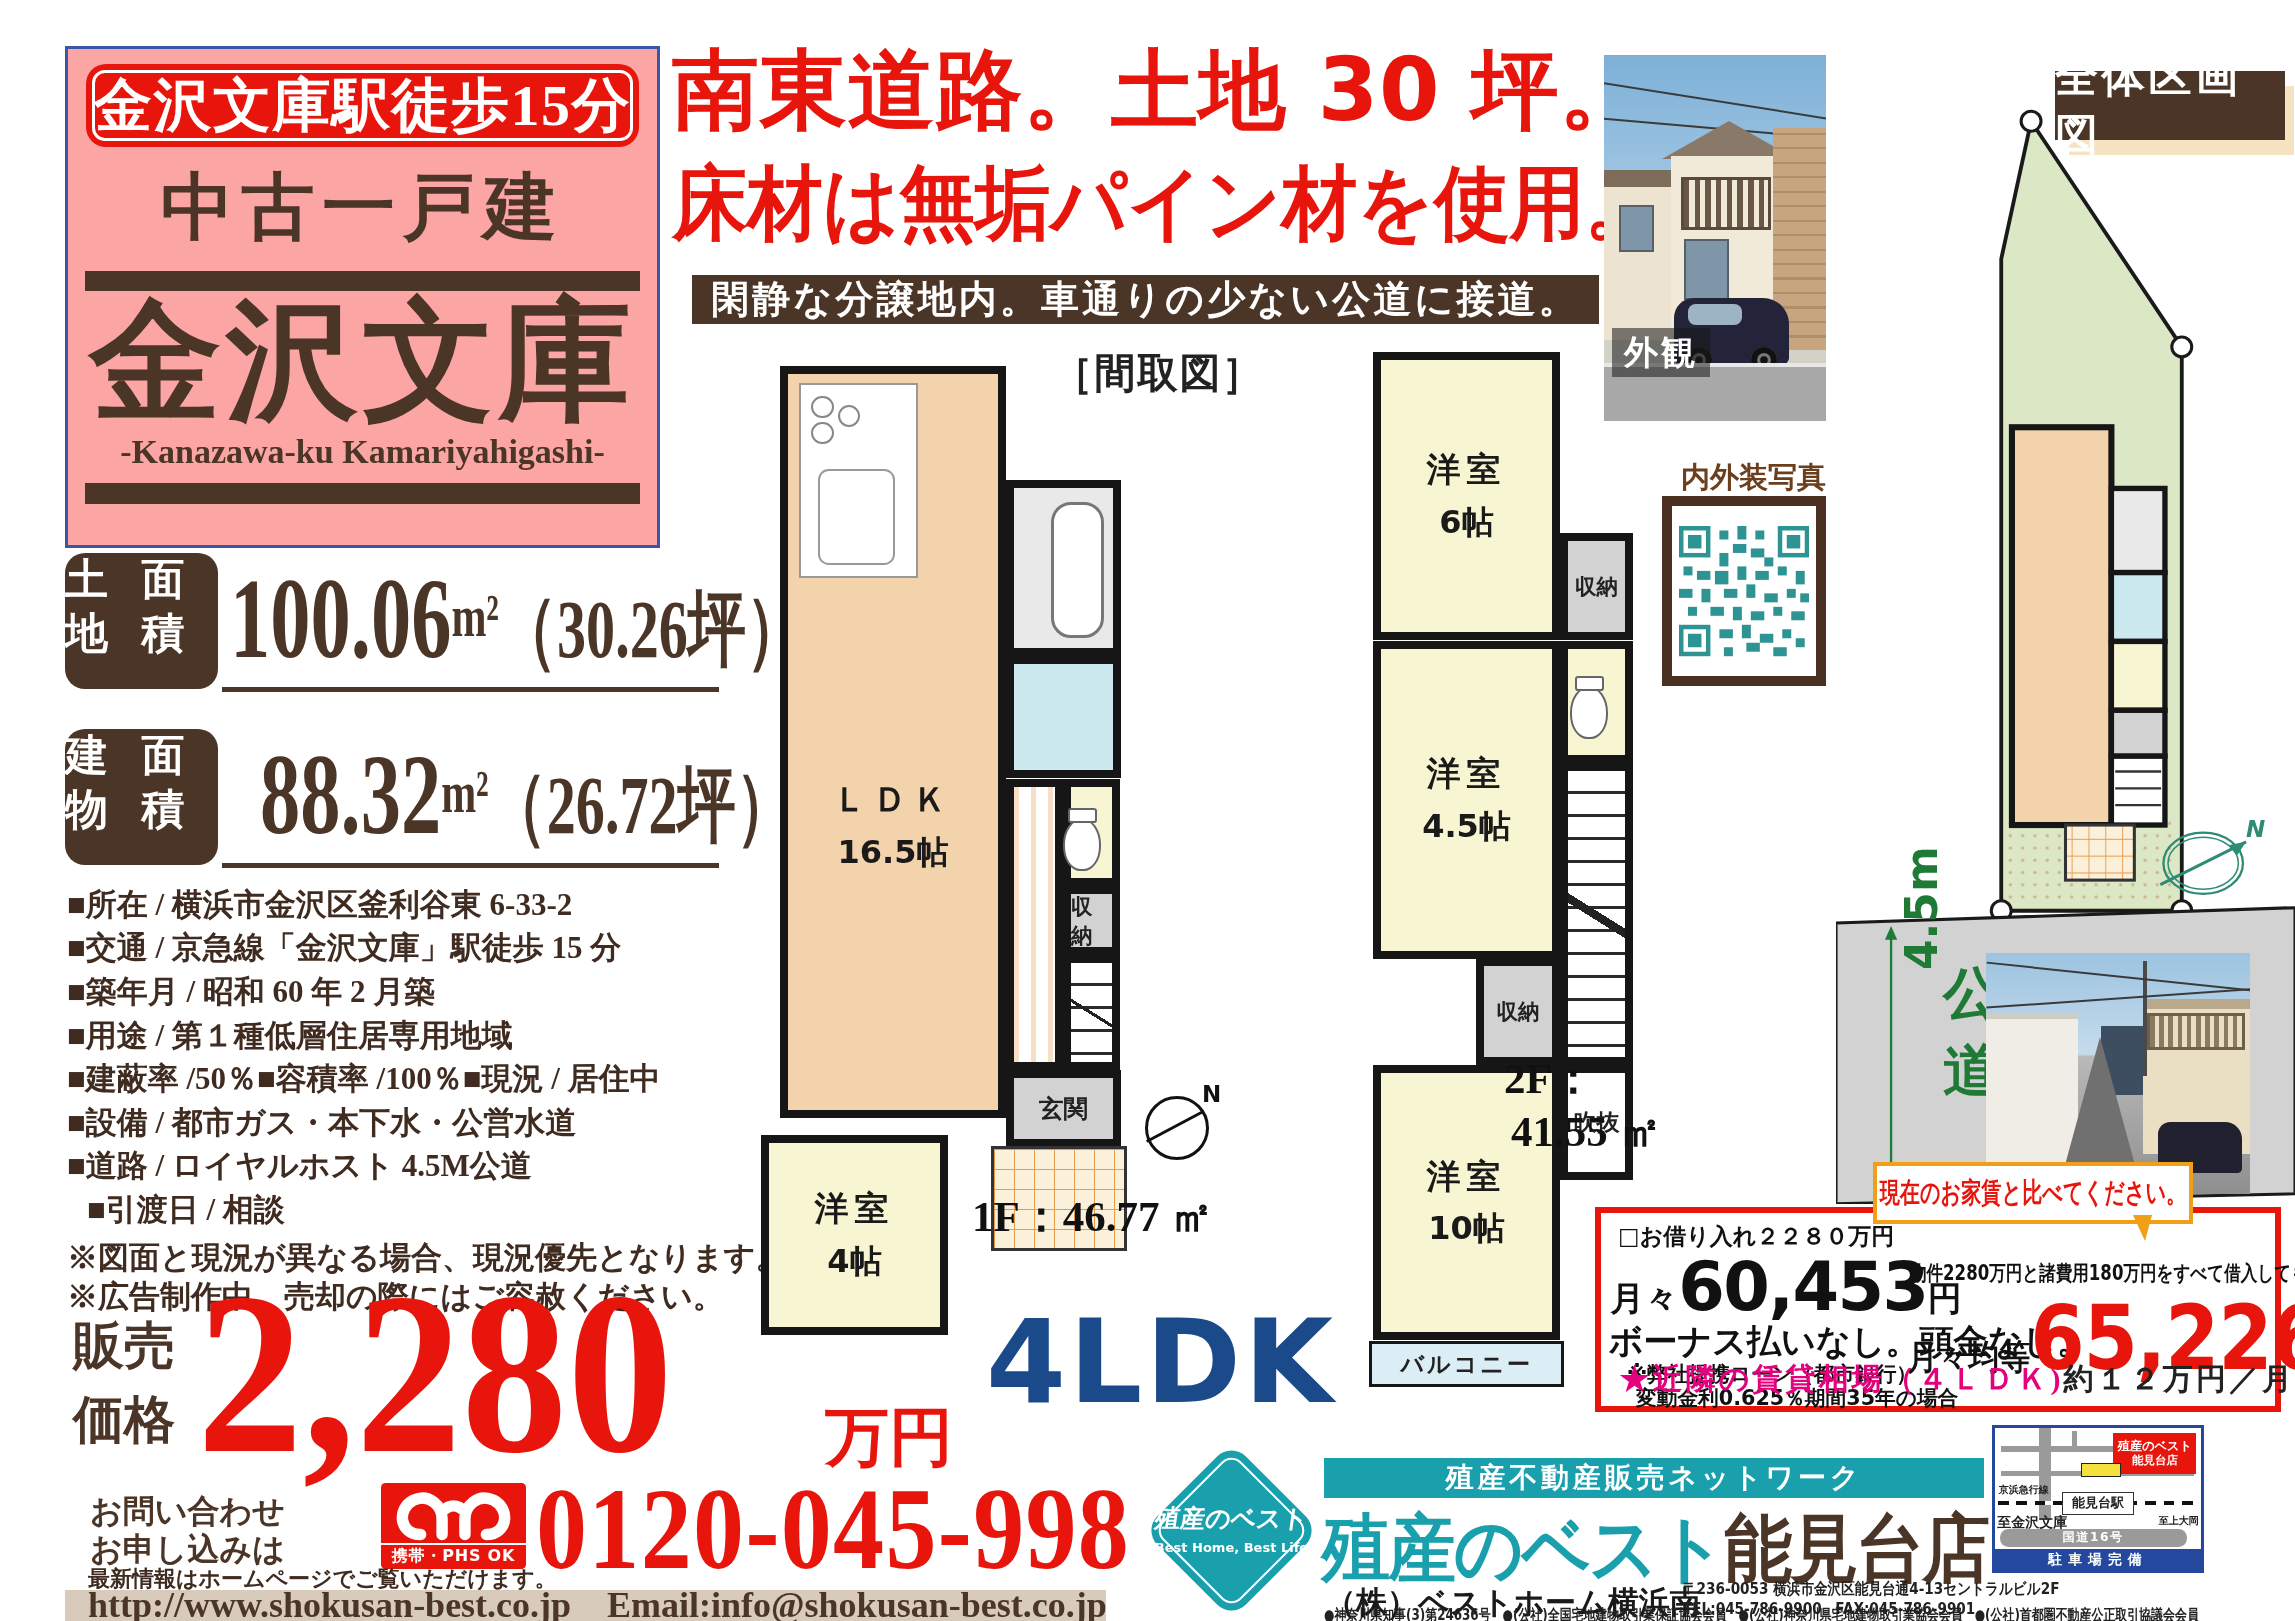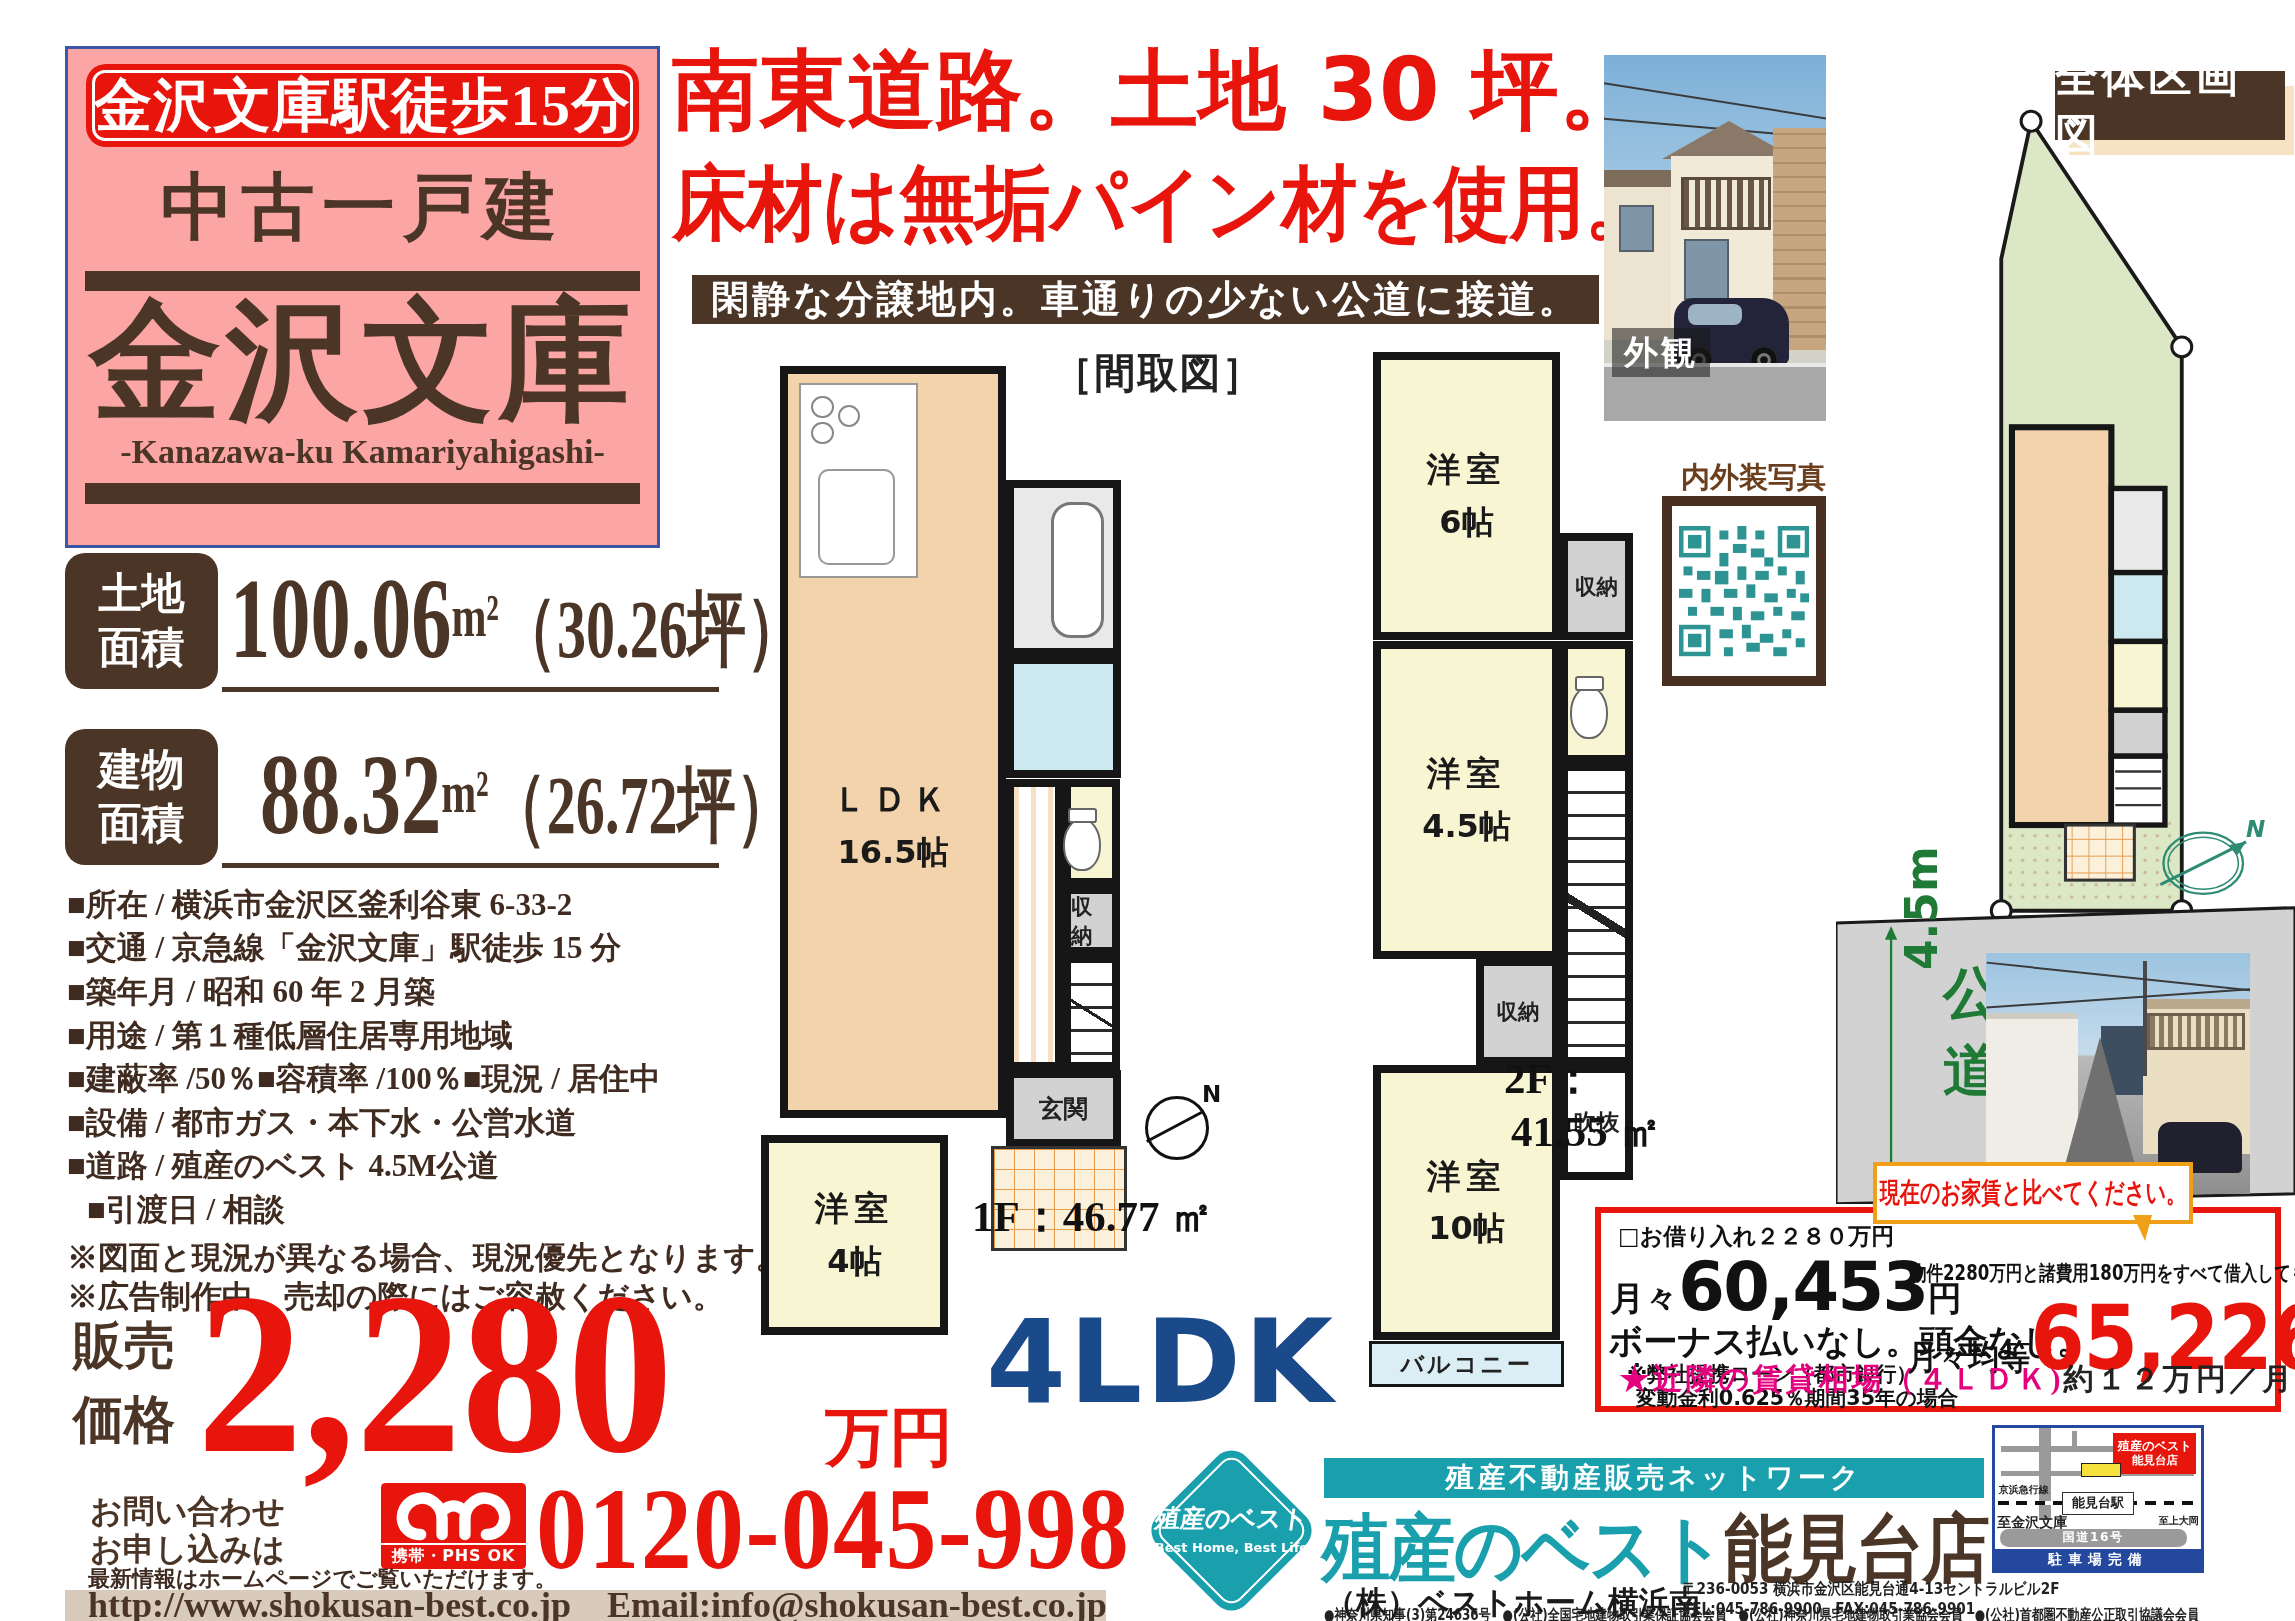--- a/index.html
+++ b/index.html
@@ -56,21 +56,21 @@
   .st-wall{position:absolute;left:0;top:60px;width:92px;height:184px;background:#efede6;border-top:6.1px solid #cfcdc2;}
   .st-house1{position:absolute;left:115px;top:73px;width:54px;height:69px;background:#3d4e60;}
   .st-house2{position:absolute;right:0;top:46px;width:107px;height:145px;background:#eadfc2;border-top:10.7px solid #b9a88a;}
   .st-balc2{position:absolute;right:4.6px;top:60px;width:92px;height:31px;background:repeating-linear-gradient(90deg,#8a7a62 0 4.6px,rgba(0,0,0,0) 4.6px 9.2px);border:3.1px solid #6e5f4c;}
   .st-road{position:absolute;left:70px;top:84px;width:0;height:0;border-left:44px solid transparent;border-right:44px solid transparent;border-bottom:161px solid #707070;}
   .st-car{position:absolute;right:7.7px;bottom:21.4px;width:84px;height:51px;background:#20202e;border-radius:12.2px 17px 4.6px 4.6px;}
   .st-pole{position:absolute;left:157px;top:7.7px;width:3.8px;height:115px;background:#4a4a4a;}
 
   
   .spec-tag{width:153px;height:136px;background:#4b3526;border-radius:20px;color:#fff;
-            display:flex;flex-direction:column;align-items:center;justify-content:center;font-size:43px;font-weight:bold;line-height:1.25;}
+            display:flex;align-items:flex-start;justify-content:center;font-size:43px;font-weight:bold;line-height:1.25;}
   .spec-val{white-space:nowrap;color:#4b3526;font-weight:bold;transform:scaleX(.7);transform-origin:0 50%;}
   .spec-num{font-size:115px;}
   .spec-unit{font-size:60px;vertical-align:21.4px;}
   .spec-tsubo{font-size:83px;}
   .spec-rule{height:4.6px;background:#4b3526;}
   .detail-line{left:67px;font-size:31px;font-weight:600;color:#3f2b20;white-space:nowrap;}
   .note-line{left:67px;font-size:31px;font-weight:600;color:#3f2b20;white-space:nowrap;}
 
   
   .price-label{left:73px;top:1310px;font-size:51px;font-weight:bold;color:#4b3526;line-height:1.45;}
@@ -340,21 +340,21 @@
     <span class="spec-num">88.32</span><span class="spec-unit">m²</span><span class="spec-tsubo">（26.72坪）</span>
   </div>
   <div class="abs spec-rule" style="left:222px;top:863px;width:497px;"></div>
 
   <div class="abs detail-line serif" style="top:884px;">■所在 / 横浜市金沢区釜利谷東 6-33-2</div>
   <div class="abs detail-line serif" style="top:927px;">■交通 / 京急線「金沢文庫」駅徒歩 15 分</div>
   <div class="abs detail-line serif" style="top:971px;">■築年月 / 昭和 60 年 2 月築</div>
   <div class="abs detail-line serif" style="top:1015px;">■用途 / 第１種低層住居専用地域</div>
   <div class="abs detail-line serif" style="top:1058px;">■建蔽率 /50％■容積率 /100％■現況 / 居住中</div>
   <div class="abs detail-line serif" style="top:1102px;">■設備 / 都市ガス・本下水・公営水道</div>
-  <div class="abs detail-line serif" style="top:1145px;">■道路 / 殖産のベスト 4.5M公道</div>
+  <div class="abs detail-line serif" style="top:1145px;">■道路 / ロイヤルホスト 4.5M公道</div>
   <div class="abs detail-line serif" style="top:1189px;margin-left:20px;">■引渡日 / 相談</div>
   <div class="abs note-line serif" style="top:1237px;">※図面と現況が異なる場合、現況優先となります。</div>
   <div class="abs price-label serif">
     <div>販売</div>
     <div>価格</div>
   </div>
 
   <div class="abs note-line serif" style="top:1276px;">※広告制作中、売却の際にはご容赦ください。</div>
   <div class="abs price-amount serif nowrap">2,280</div>
   <div class="abs price-unit serif">万円</div>

